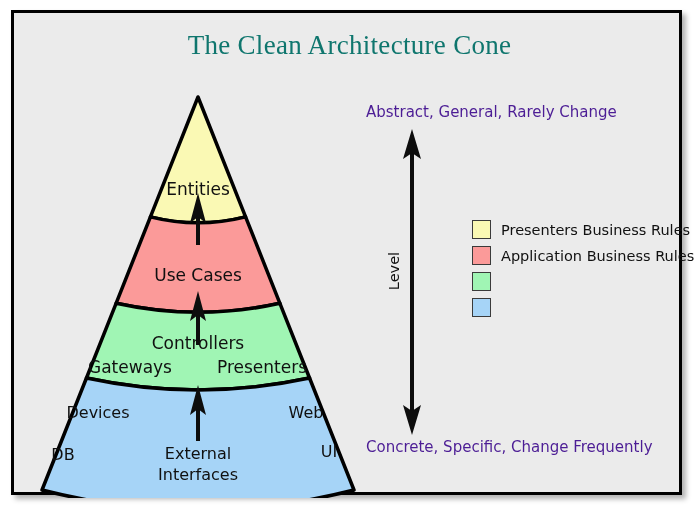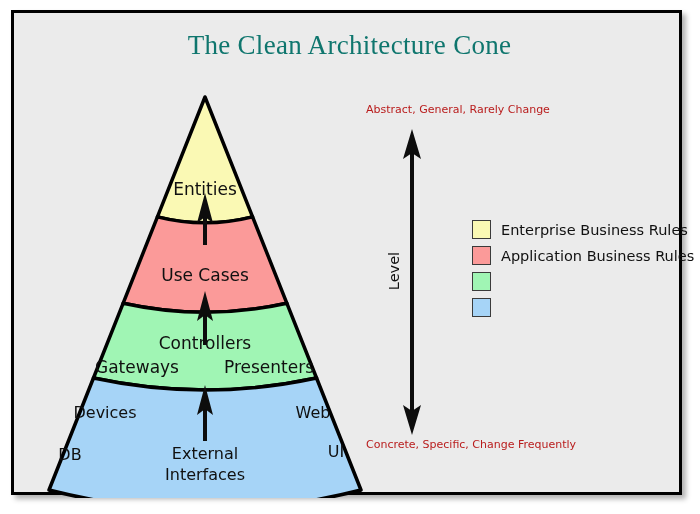--- a/index.html
+++ b/index.html
@@ -40,33 +40,32 @@
     letter-spacing: 0.3px;
     color: #0f766e;
     white-space: nowrap;
   }
   .cone-stage {
     position: absolute;
     left: 0px;
     top: 0px;
     width: 360px;
     height: 485px;
-    margin-left: 7px;
   }
   .axis-stage {
     position: absolute;
     left: 340px;
     top: 0px;
     width: 331px;
     height: 485px;
   }
   .axis-caption {
     position: absolute;
-    font-size: 11px;
-    color: #b91c1c;
+    font-size: 15px;
+    color: #4c1d95;
     white-space: nowrap;
   }
   .axis-caption.top { left: 12px; top: 90px; }
   .axis-caption.bottom { left: 12px; top: 425px; }
   .level-label {
     position: absolute;
     left: 10px;
     top: 250px;
     width: 60px;
     text-align: center;
@@ -165,21 +164,21 @@
         </g>
       </svg>
 
       <div class="level-label">Level</div>
 
       <div class="axis-caption bottom">Concrete, Specific, Change Frequently</div>
 
       <div class="legend" id="legend">
           <div class="legend-row">
             <span class="swatch" style="background: rgb(250, 249, 180);"></span>
-            <span class="legend-text">Enterprise Business Rules</span>
+            <span class="legend-text">Presenters Business Rules</span>
           </div>
           <div class="legend-row">
             <span class="swatch" style="background: rgb(251, 154, 153);"></span>
             <span class="legend-text">Application Business Rules</span>
           </div>
           <div class="legend-row">
             <span class="swatch" style="background: rgb(160, 245, 180);"></span>
           </div>
           <div class="legend-row">
             <span class="swatch" style="background: rgb(166, 212, 247);"></span>

